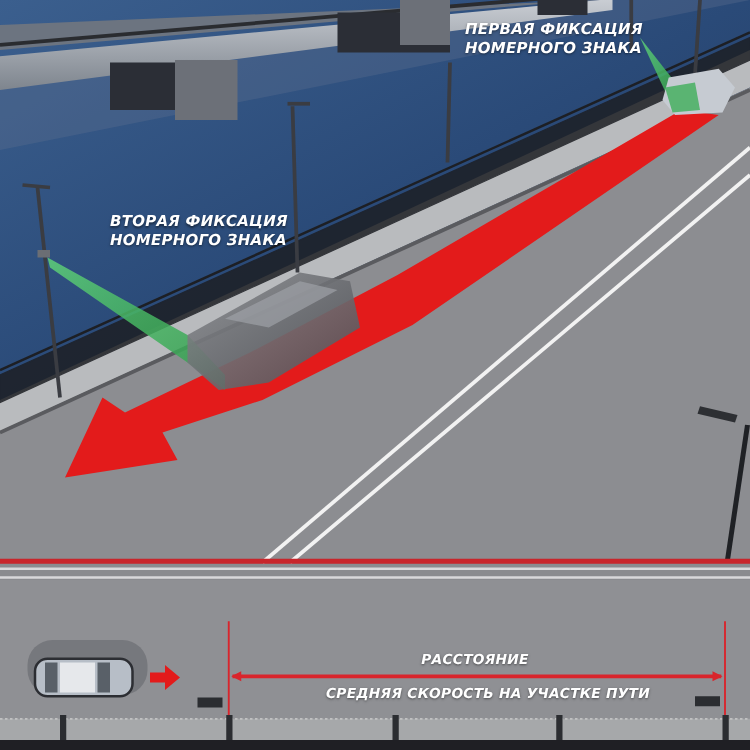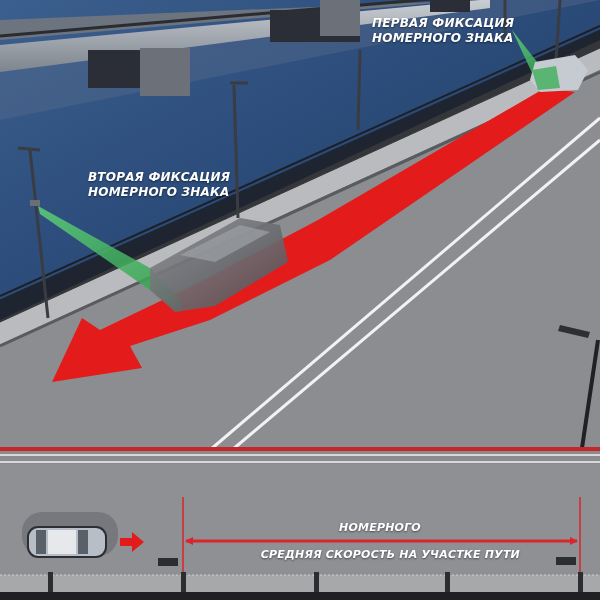--- a/index.html
+++ b/index.html
@@ -148,15 +148,15 @@
   </svg>
 
   <div class="label lbl-first">
     <span>ПЕРВАЯ ФИКСАЦИЯ</span>
     <span>НОМЕРНОГО ЗНАКА</span>
   </div>
   <div class="label lbl-second">
     <span>ВТОРАЯ ФИКСАЦИЯ</span>
     <span>НОМЕРНОГО ЗНАКА</span>
   </div>
-  <div class="label lbl-dist">НОМЕРНОГО</div>
+  <div class="label lbl-dist">РАССТОЯНИЕ</div>
   <div class="label lbl-speed">СРЕДНЯЯ СКОРОСТЬ НА УЧАСТКЕ ПУТИ</div>
 </div>
 
 </body></html>

